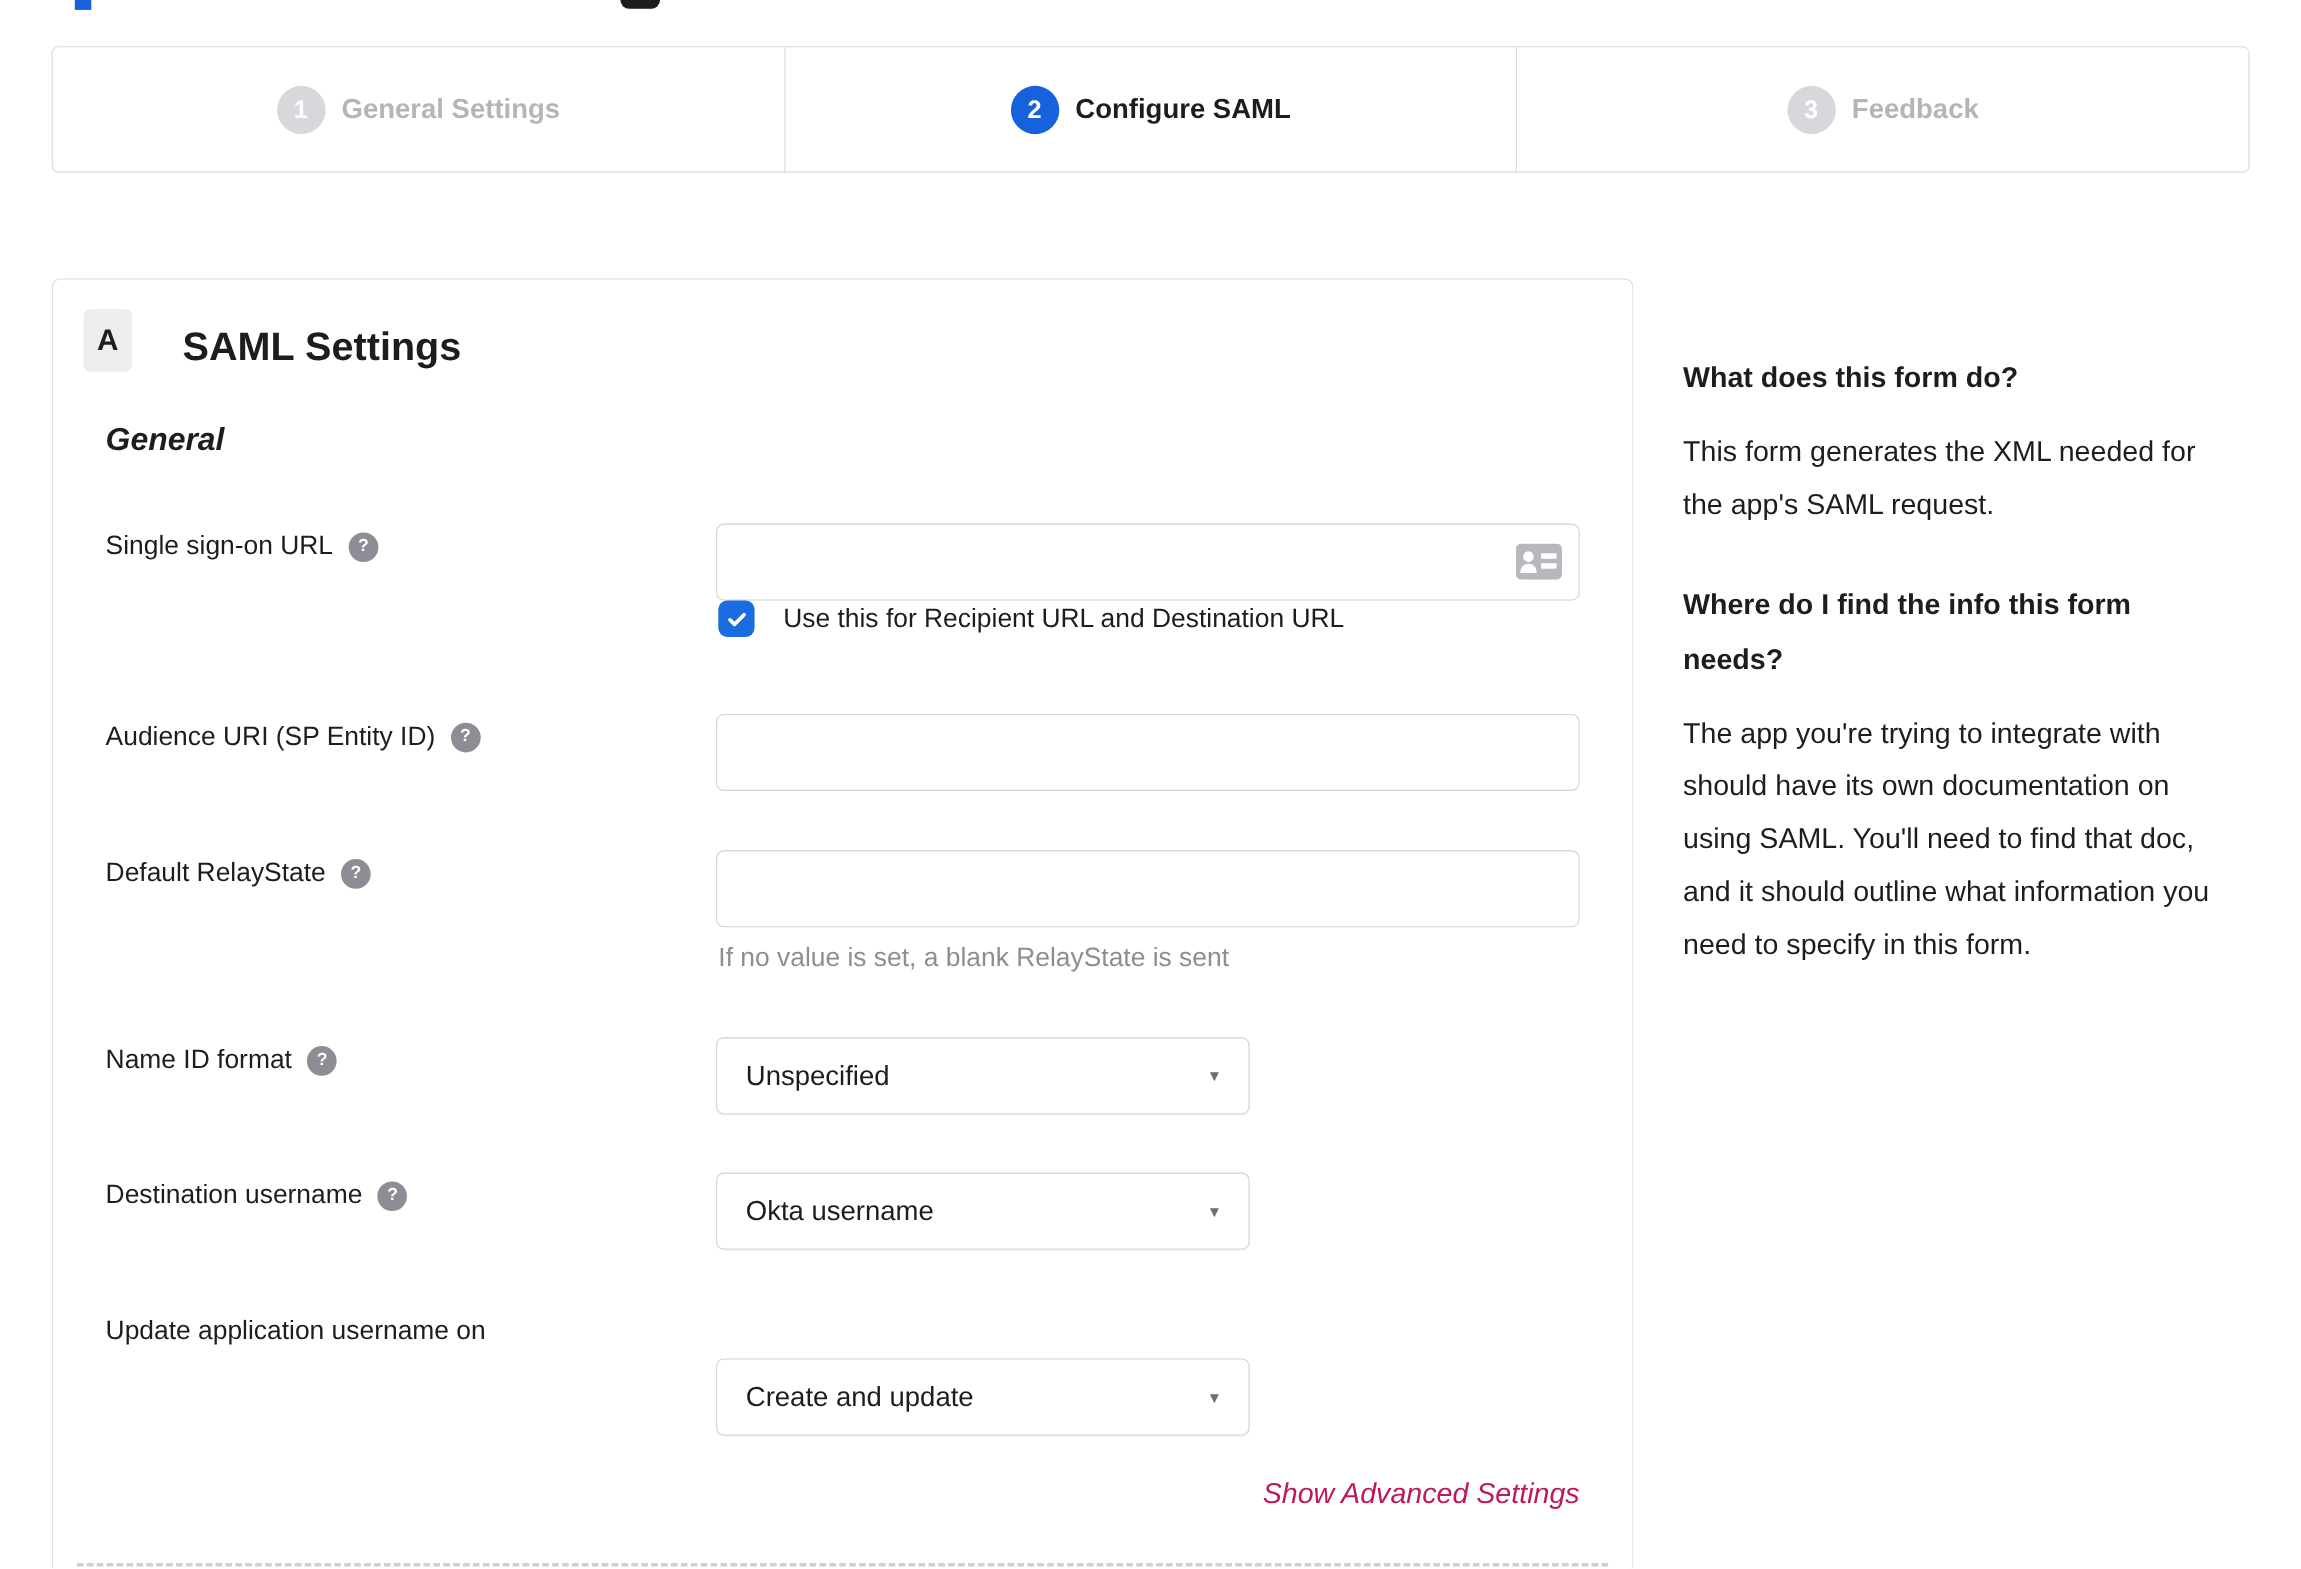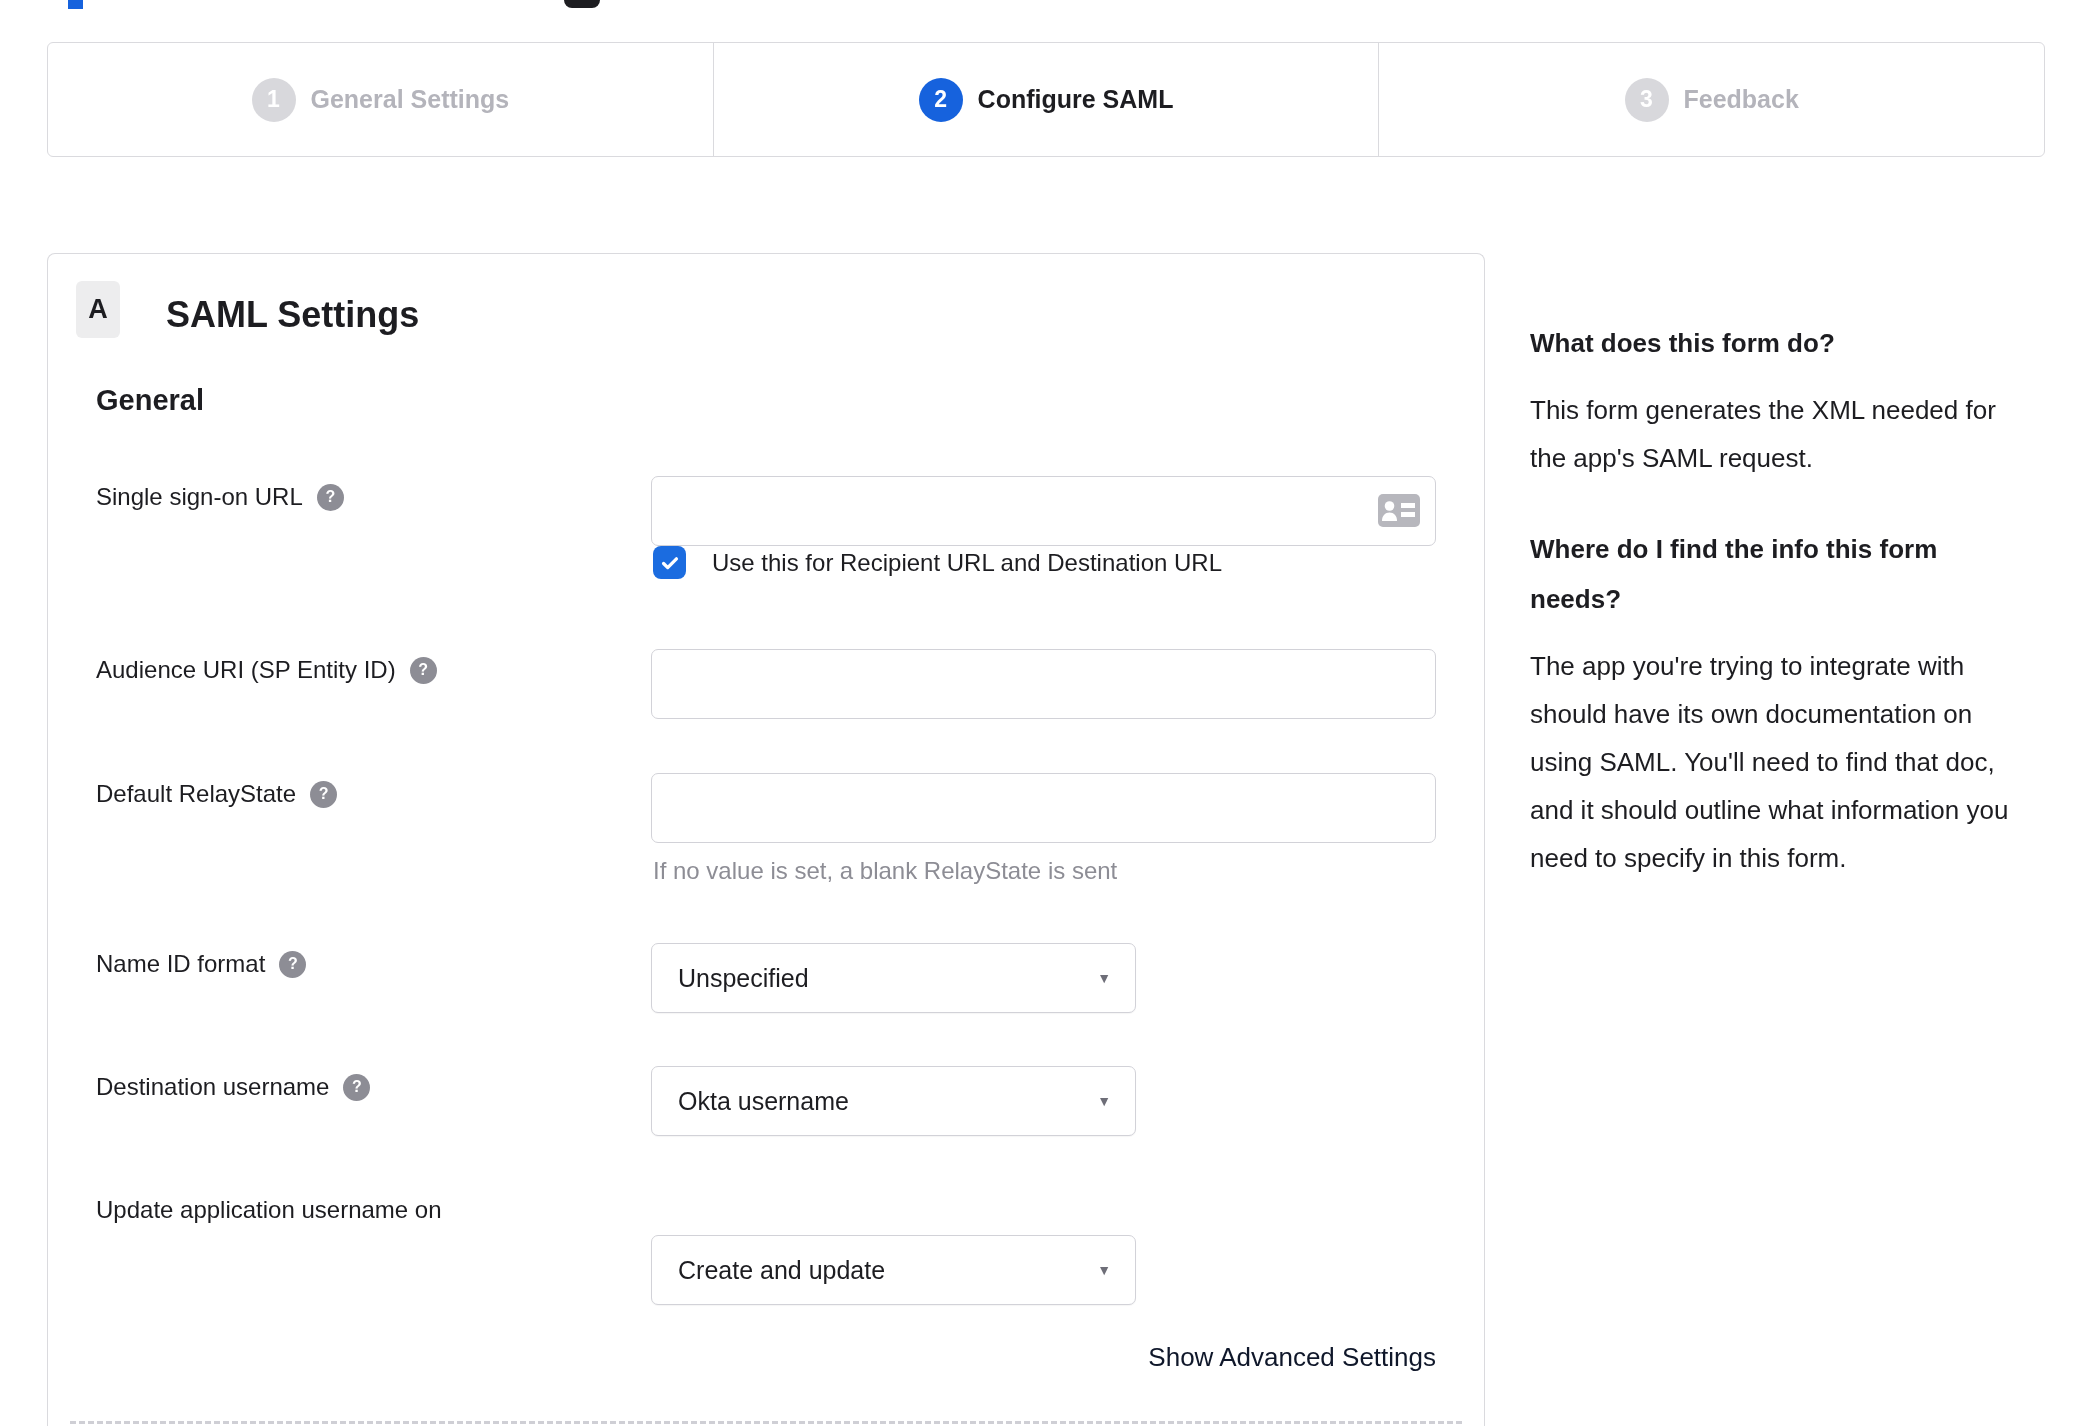--- a/index.html
+++ b/index.html
@@ -39,21 +39,21 @@
     background:#fff; border:1px solid #dadade; border-bottom:none;
     border-radius:8px 8px 0 0;
   }
   .badge-a {
     position:absolute; left:28px; top:27px; width:44px; height:57px;
     background:#ededee; border-radius:6px;
     display:flex; align-items:center; justify-content:center;
     font-size:27px; font-weight:bold; color:#1d1d21;
   }
   .section-title { position:absolute; left:118px; top:40px; font-size:36px; font-weight:bold; }
-  .group-title   { position:absolute; left:48px; top:130px; font-size:29px; font-weight:bold; }
+  .group-title   { position:absolute; left:48px; top:130px; font-size:29px; font-weight:bold;font-style:italic; }
 
   .field-label { position:absolute; left:48px; font-size:24px; color:#1d1d21; display:flex; align-items:center; gap:14px; }
   .help-dot {
     width:27px; height:27px; border-radius:50%; background:#8d8d95; flex:0 0 auto;
     display:flex; align-items:center; justify-content:center;
     color:#fff; font-size:16px; font-weight:bold; cursor:pointer;
   }
   .text-input {
     position:absolute; left:603px; width:785px; height:70px;
     border:1.5px solid #d2d2d8; border-radius:7px; background:#fff;
@@ -71,21 +71,21 @@
   .select-box {
     position:absolute; left:603px; width:485px; height:70px;
     border:1.5px solid #d2d2d8; border-radius:7px; background:#fff;
     display:flex; align-items:center; justify-content:space-between;
     padding:0 24px 0 26px; cursor:pointer;
     box-shadow:0 1px 1px rgba(0,0,0,0.04);
   }
   .select-value { font-size:25px; color:#1d1d21; }
   .select-arrow { font-size:14px; color:#6e6e78; }
   .advanced-link-wrap { position:absolute; left:603px; top:1088px; width:785px; text-align:right; }
-  .advanced-link { font-size:26px; color:#0f172a; text-decoration:none; cursor:pointer; }
+  .advanced-link { font-size:26px; color:#be185d; text-decoration:none; cursor:pointer;font-style:italic; }
   .dashed-divider { position:absolute; left:22px; right:22px; top:1167px; border-top:3px dashed #cfcfd5; }
 
   
   .help-panel { position:absolute; left:1530px; top:318px; width:490px; }
   .help-title { font-size:26px; font-weight:bold; line-height:50px; color:#1d1d21; }
   .help-body  { font-size:26px; line-height:48px; color:#1d1d21; margin-top:18px; margin-bottom:42px; }
 </style>
 </head>
 <body>
 

